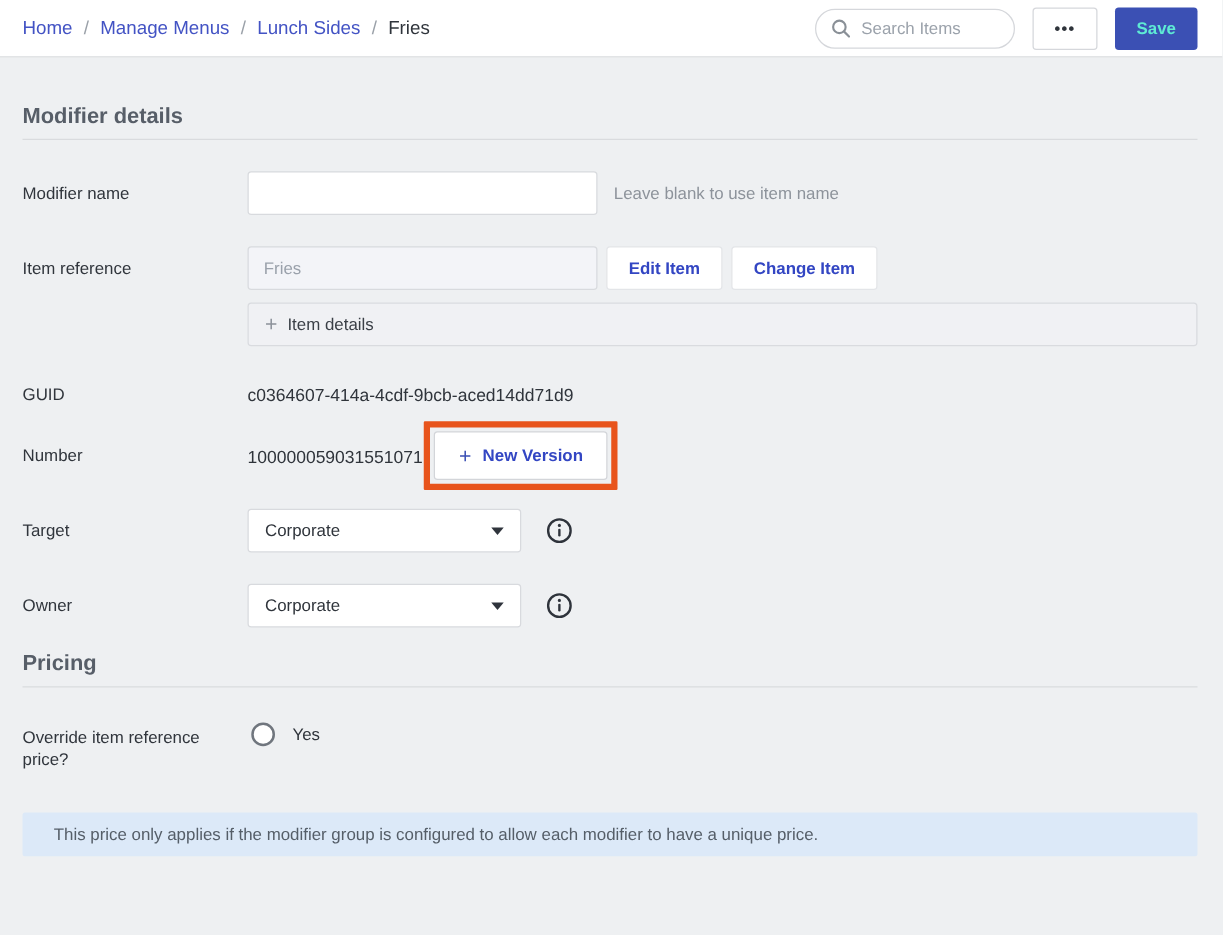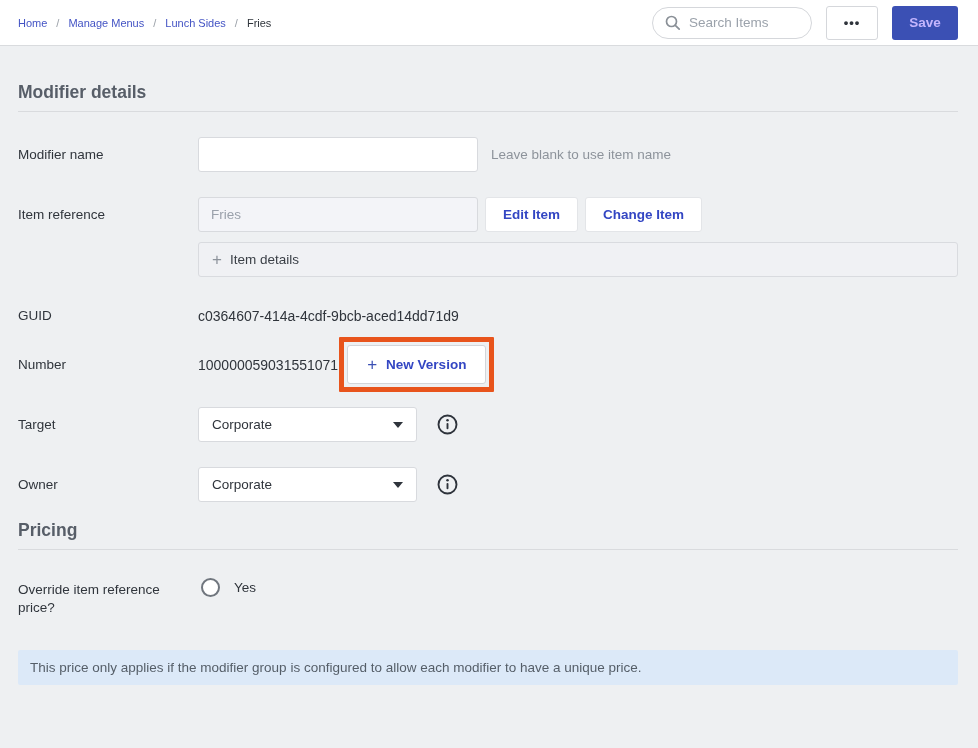--- a/index.html
+++ b/index.html
@@ -9,21 +9,21 @@
     background:#eef0f2;
     color:#2f343b;
     overflow:hidden;
   }
 
   
   .topbar {
     height:46px; background:#ffffff; border-bottom:1px solid #d9dbde;
     display:flex; align-items:center; padding:0 20px 0 18px;
   }
-  .breadcrumb { display:flex; align-items:flex-end; gap:9px; font-size:11px; }
+  .breadcrumb { display:flex; align-items:flex-end; gap:9px; font-size:15px; }
   .breadcrumb a { color:#4353c4; text-decoration:none; cursor:pointer; }
   .breadcrumb .sep { color:#9aa0a8; }
   .breadcrumb .current { color:#2f343b; }
   .topbar-right { margin-left:auto; display:flex; align-items:center; gap:14px; }
   .search-pill {
     display:flex; align-items:center; gap:8px;
     width:160px; height:32px; border:1px solid #d5d7db; border-radius:16px;
     background:#fff; padding:0 12px;
   }
   .search-pill input {
@@ -31,21 +31,21 @@
     font-family:inherit; font-size:13.5px; color:#2f343b;
   }
   .search-pill input::placeholder { color:#9ba2ab; }
   .btn-more {
     width:52px; height:34px; background:#fff; border:1px solid #d5d7db;
     border-radius:3px; cursor:pointer; color:#2f343b; font-size:13px;
     font-weight:bold; letter-spacing:1px; line-height:1;
   }
   .btn-save {
     width:66px; height:34px; background:#3b50b4; border:none; border-radius:3px;
-    color:#c4b5fd; font-family:inherit; font-size:13.5px; font-weight:bold; cursor:pointer;
+    color:#5eead4; font-family:inherit; font-size:13.5px; font-weight:bold; cursor:pointer;
   }
 
   
   main { padding:0 20px 0 18px; }
   .section-title { font-size:17.5px; font-weight:bold; color:#575e68; margin-top:36px; }
   .section-divider { border:none; border-top:1px solid #d9dbde; margin-top:8px; }
 
   .row {
     display:grid; grid-template-columns:160px 1fr; column-gap:20px;
     align-items:center; margin-top:25px;
@@ -112,21 +112,21 @@
     border:2px solid #70767e; position:relative; flex:0 0 auto;
   }
   .radio.selected { border-color:#3b50b4; }
   .radio.selected::after {
     content:""; position:absolute; inset:3px; border-radius:50%; background:#3b50b4;
   }
   .radio-label { font-size:13.5px; color:#2f343b; }
 
   .banner {
     margin-top:33px; background:#dce9f8; border-radius:2px;
-    padding:10px 12px; font-size:13.5px; color:#555e68;
+    padding:10px 25px; font-size:13.5px; color:#555e68;
   }
 </style>
 </head>
 <body>
 
 <header class="topbar">
   <nav class="breadcrumb">
     <a>Home</a>
     <span class="sep">/</span>
     <a>Manage Menus</a>

